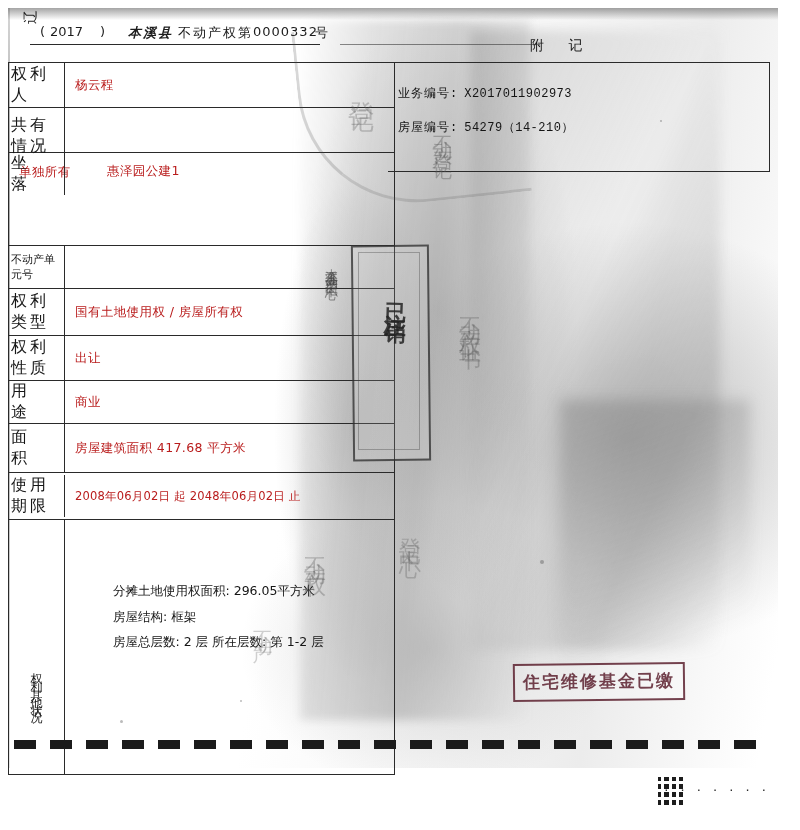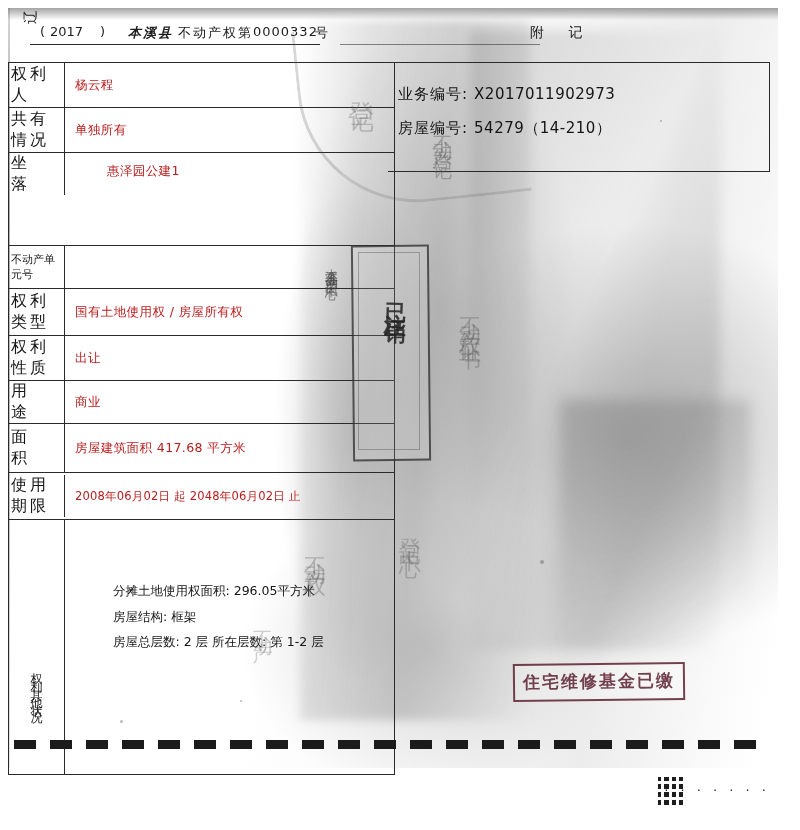--- a/index.html
+++ b/index.html
@@ -90,21 +90,21 @@
     letter-spacing: 1px;
   }
   .hdr-prov   { left: 12px; }
   .hdr-year   { left: 40px; }
   .hdr-paren1 { left: 30px; }
   .hdr-paren2 { left: 90px; }
   .hdr-county { left: 118px; font-weight: bold; letter-spacing: 2px; font-style: italic; }
   .hdr-type   { left: 168px; font-weight: normal; letter-spacing: 2px; }
   .hdr-no     { left: 243px; letter-spacing: 1px; }
   .hdr-hao    { left: 305px; }
-  .hdr-fuji   { left: 520px; letter-spacing: 10px; font-size: 14px; }
+  .hdr-fuji   { left: 520px; letter-spacing: 10px; font-size: 14px; margin-top: 13px; }
 
   .hdr-underline {
     position: absolute;
     top: 20px; height: 1px;
     background: #2b2b2b;
   }
   .ul1 { left: 20px;  width: 290px; }
   .ul2 { left: 330px; width: 200px; opacity: .55;}
 
   
@@ -140,21 +140,21 @@
     flex: 1;
     font-size: 12.5px;
     color: #b91c1c;
     display: flex;
     align-items: center;
     padding-left: 10px;
     box-sizing: border-box;
     letter-spacing: .4px;
   }
   .row.r-owner   { height: 44px; }
-  .row.r-share   { height: 44px; }
+  .row.r-share   { height: 44px; flex-direction: column; }
   .row.r-loc     { height: 92px; align-items: flex-start; gap: 32px; }
   .row.r-loc .val { align-items: flex-start; padding-top: 10px; }
   .row.r-unit    { height: 42px; }
   .row.r-right   { height: 46px; }
   .row.r-nature  { height: 44px; }
   .row.r-use     { height: 42px; }
   .row.r-area    { height: 48px; }
   .row.r-term    { height: 46px; align-items: center; }
   .row.r-other   { height: 254px; }
 
@@ -191,23 +191,24 @@
     position: absolute;
     left: 388px; top: 62px;
     width: 382px;
     height: 110px;
     border: 1px solid #2a2a2a;
     border-left: none;
     box-sizing: border-box;
   }
   .rline {
     position: absolute;
-    font-size: 15px;
+    font-size: 12px;
     color: #141414;
     white-space: nowrap;
+    font-family: Liberation Mono, monospace;
   }
   .rline .k { letter-spacing: 1px; }
   .rline .v { margin-left: 6px; letter-spacing: .5px; }
   .rl1 { left: 10px; top: 22px; }
   .rl2 { left: 10px; top: 56px; }
 
   
   .pencilbox {
     position: absolute;
     left: 352px; top: 245px;

